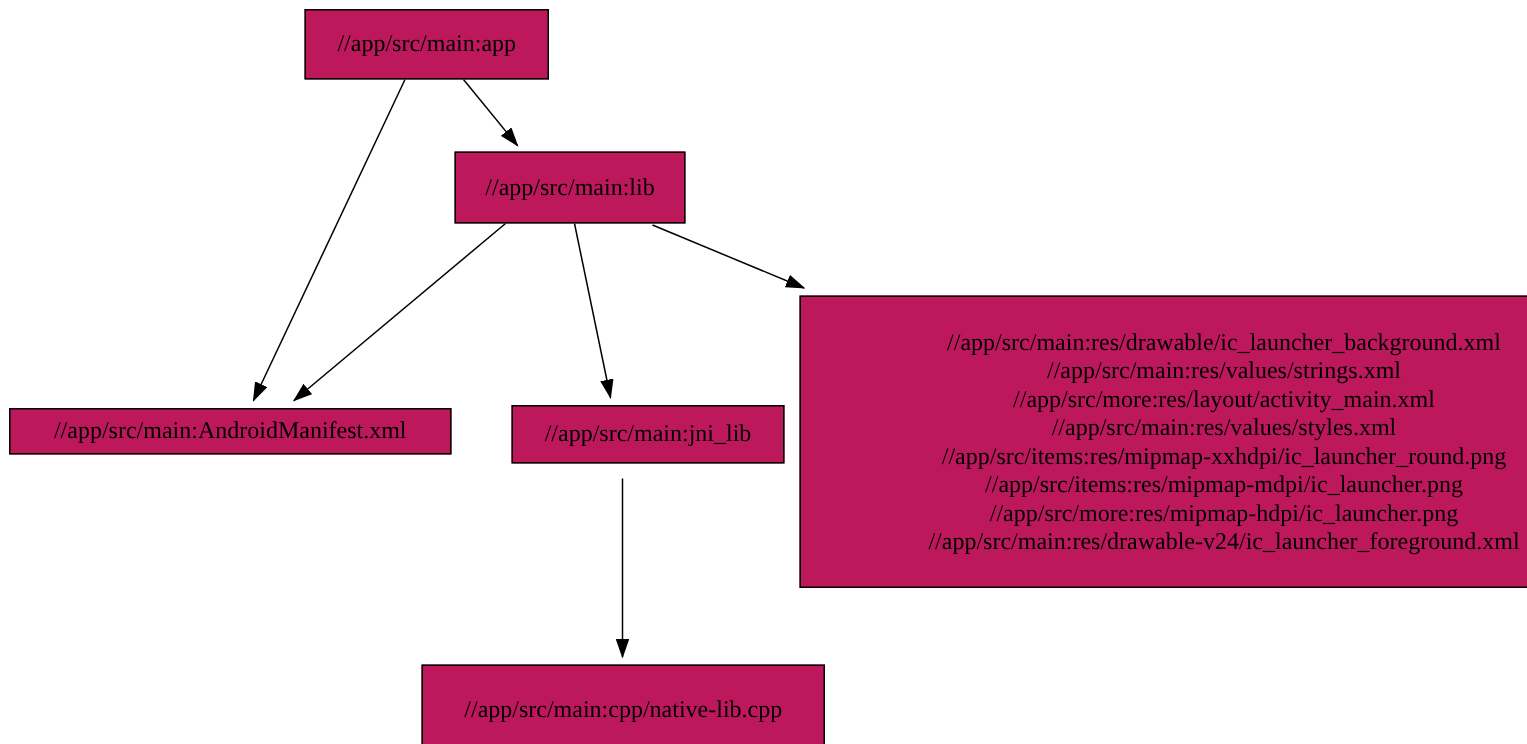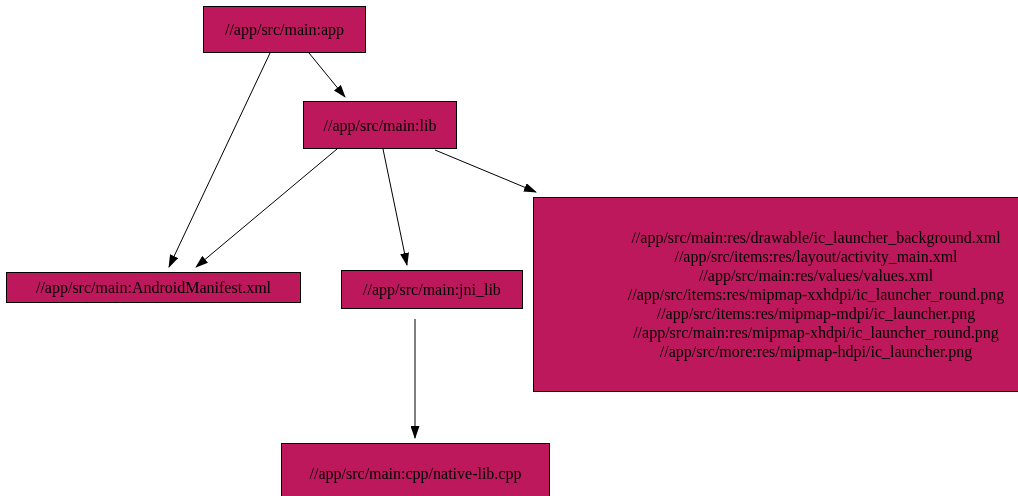--- a/index.html
+++ b/index.html
@@ -78,25 +78,26 @@
   <div class="node" id="node-manifest">
     <span>//app/src/main:AndroidManifest.xml</span>
   </div>
 
   <div class="node" id="node-jni-lib">
     <span>//app/src/main:jni_lib</span>
   </div>
 
   <div class="node multiline" id="node-res-group">
     <span>//app/src/main:res/drawable/ic_launcher_background.xml</span>
-    <span>//app/src/items:res/layout/activity_main.xml</span>
-    <span>//app/src/main:res/values/values.xml</span>
+    <span>//app/src/main:res/values/strings.xml</span>
+    <span>//app/src/more:res/layout/activity_main.xml</span>
+    <span>//app/src/main:res/values/styles.xml</span>
     <span>//app/src/items:res/mipmap-xxhdpi/ic_launcher_round.png</span>
     <span>//app/src/items:res/mipmap-mdpi/ic_launcher.png</span>
-    <span>//app/src/main:res/mipmap-xhdpi/ic_launcher_round.png</span>
     <span>//app/src/more:res/mipmap-hdpi/ic_launcher.png</span>
+    <span>//app/src/main:res/drawable-v24/ic_launcher_foreground.xml</span>
   </div>
 
   <div class="node" id="node-native-lib">
     <span>//app/src/main:cpp/native-lib.cpp</span>
   </div>
 
 </div>
 
 </body></html>

